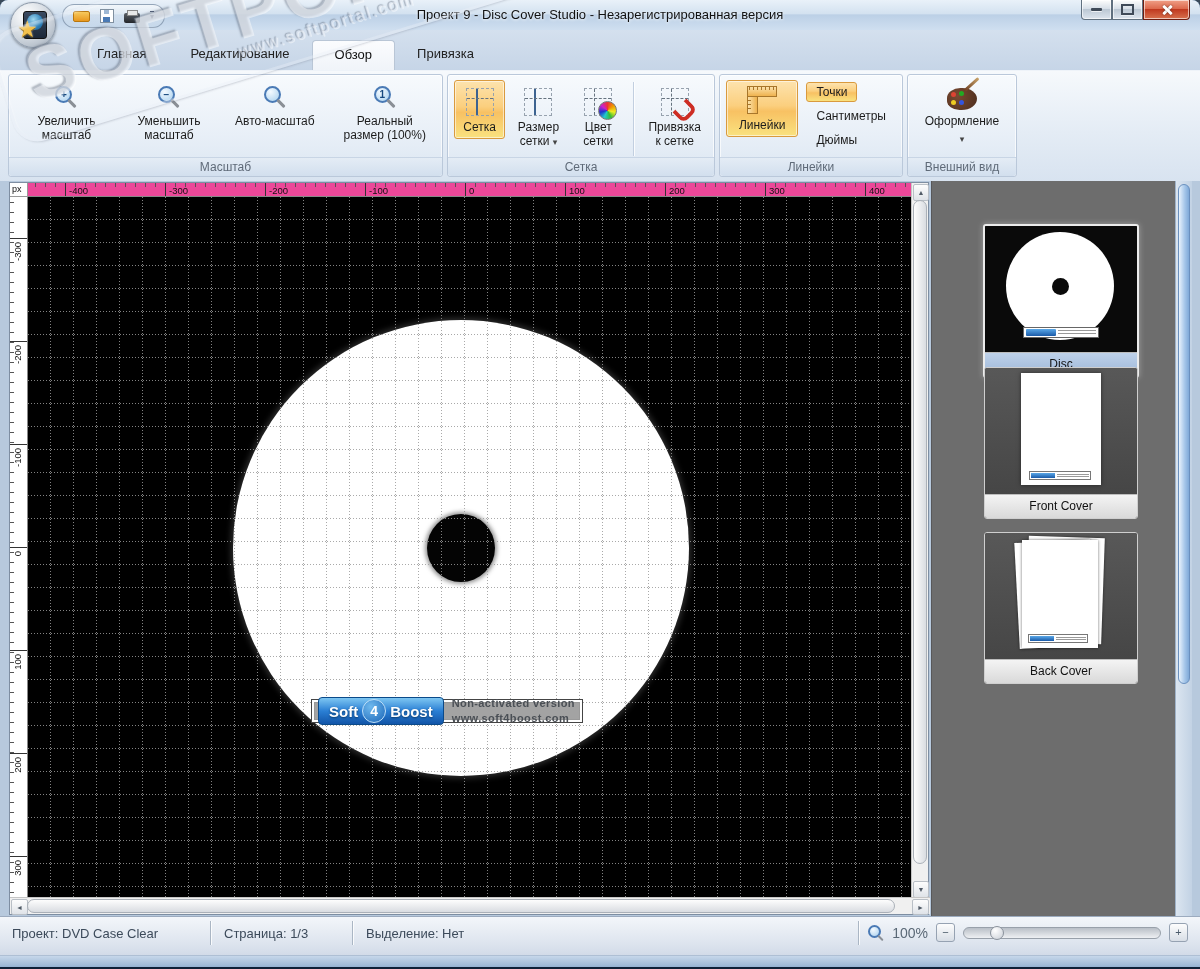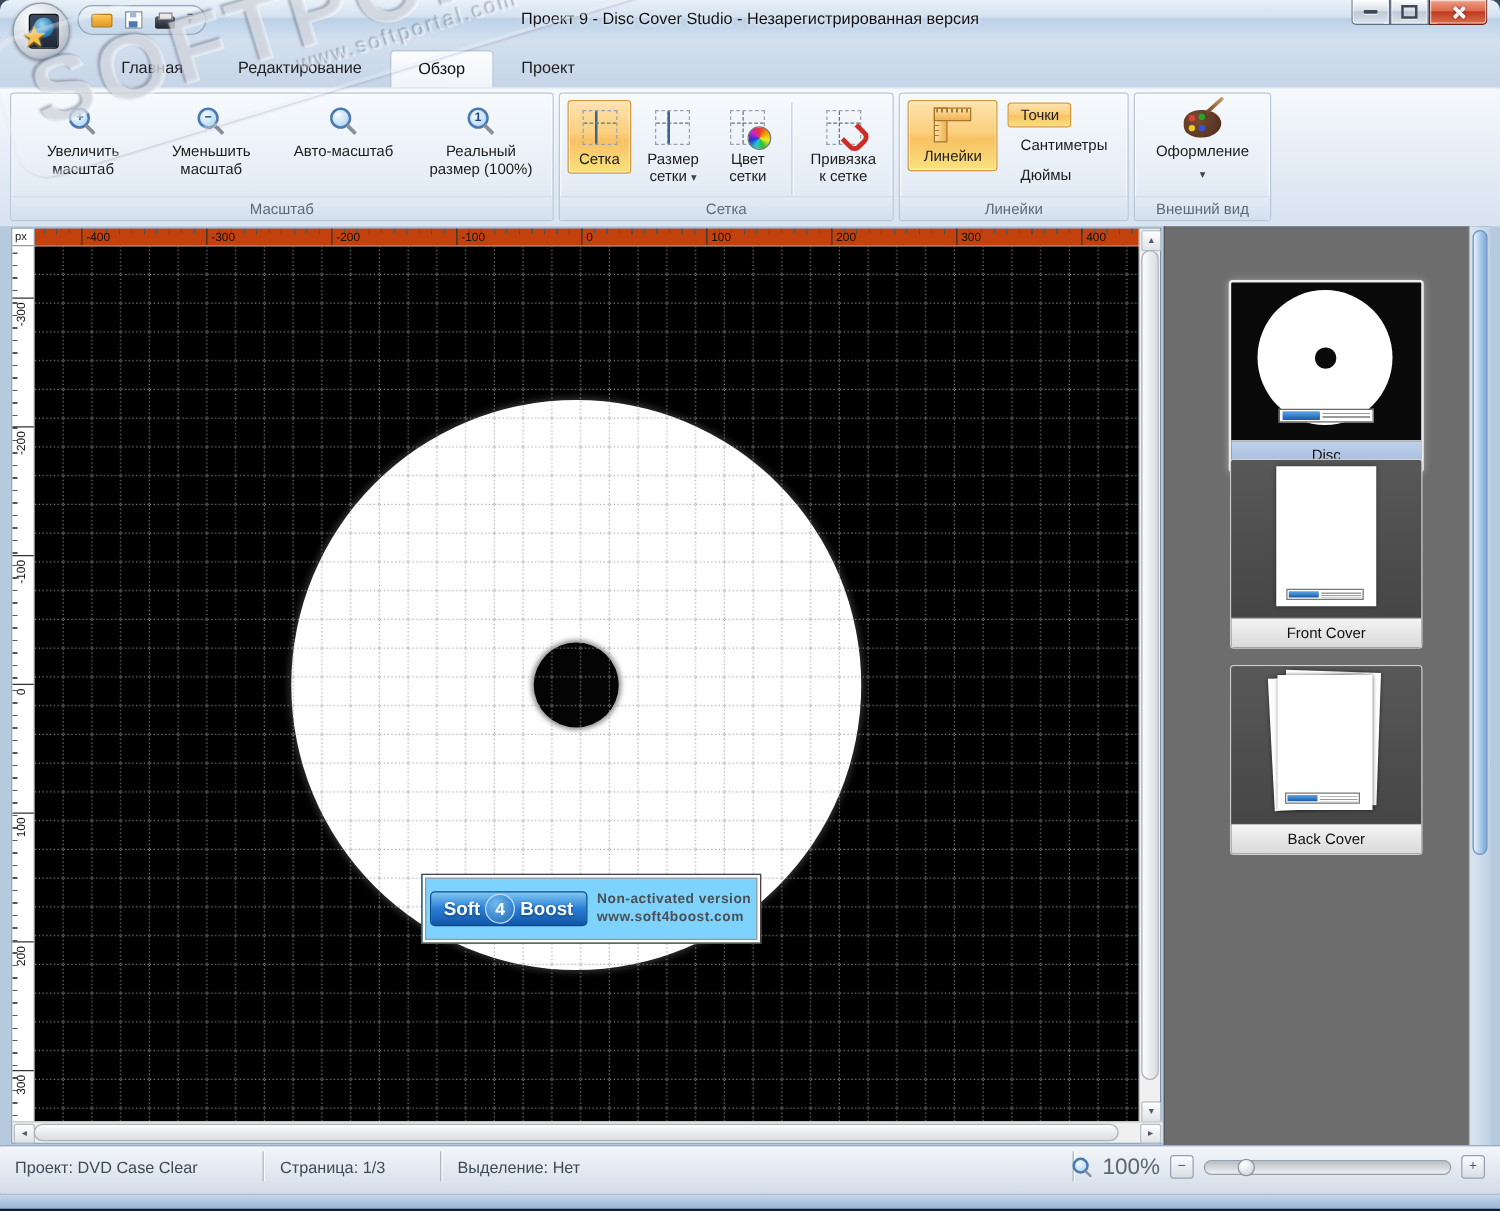--- a/index.html
+++ b/index.html
@@ -72,33 +72,33 @@
   .palette .d1{left:4px;top:4px;background:#d43;}
   .palette .d2{left:12px;top:3px;background:#2a2;}
   .palette .d3{left:4px;top:12px;background:#ec2;}
   .palette .d4{left:12px;top:12px;background:#35d;}
   .palette .brush{position:absolute;right:-4px;top:-5px;width:19px;height:3px;background:linear-gradient(90deg,#6b3c20,#c9a36a);border-radius:2px;transform:rotate(-42deg);}
 
   
   .workspace{position:absolute;left:0;top:181px;width:1200px;height:735px;background:#b7c9dd;}
   .editor{position:absolute;left:9px;top:1px;width:920px;height:733px;border:1px solid #7e8ea2;background:#fff;box-sizing:border-box;}
   .corner{position:absolute;left:0;top:0;width:18px;height:14px;background:#fff;border-right:1px solid #999;border-bottom:1px solid #999;font-size:9px;color:#111;line-height:13px;text-align:left;padding-left:2px;box-sizing:border-box;z-index:5;}
-  .ruler-top{position:absolute;left:18px;top:0;width:884px;height:14px;background:#c2410c;border-bottom:1px solid #888;box-sizing:border-box;z-index:4;}
+  .ruler-top{position:absolute;left:18px;top:0;width:884px;height:14px;background:#ec4899;border-bottom:1px solid #888;box-sizing:border-box;z-index:4;}
   .ruler-top::before{content:"";position:absolute;left:7px;top:0;right:0;height:4px;background:repeating-linear-gradient(90deg,#555 0 1px,transparent 1px 10px);}
   .rt-tick{position:absolute;top:0;width:1px;height:13px;background:#333;}
   .rt-label{position:absolute;top:2px;font-size:9.5px;color:#111;}
   .ruler-left{position:absolute;left:0;top:14px;width:18px;height:702px;background:#fff;border-right:1px solid #888;box-sizing:border-box;z-index:4;}
   .ruler-left::before{content:"";position:absolute;top:5px;left:0;bottom:0;width:4px;background:repeating-linear-gradient(#555 0 1px,transparent 1px 10px);}
   .rl-tick{position:absolute;left:0;height:1px;width:17px;background:#333;}
   .rl-label{position:absolute;left:2px;font-size:9.5px;color:#111;writing-mode:vertical-rl;transform:rotate(180deg);}
   .canvas{position:absolute;left:18px;top:14px;width:884px;height:702px;background:#000;overflow:hidden;}
   .grid-overlay{position:absolute;left:0;top:0;pointer-events:none;}
   .disc{position:absolute;left:205px;top:123px;width:456px;height:456px;border-radius:50%;background:radial-gradient(circle,#ffffff 82%,#fbfbfb 96%,#e2e2e2 99%);box-shadow:0 0 6px 2px rgba(90,90,90,.55);}
   .disc-hole{position:absolute;left:194px;top:194px;width:68px;height:68px;border-radius:50%;background:#040404;box-shadow:0 0 4px 2px rgba(70,70,70,.6);}
-  .wm-box{position:absolute;left:309px;top:502px;width:272px;height:56px;background:#7dd3fc;border:1px solid #444;box-shadow:inset 0 0 0 2px #fff,inset 0 0 0 3px #999;display:flex;align-items:center;gap:8px;padding:0 6px;box-sizing:border-box;z-index:6;}
+  .wm-box{position:absolute;left:283px;top:502px;width:272px;height:24px;background:#a3a3a3;border:1px solid #444;box-shadow:inset 0 0 0 2px #fff,inset 0 0 0 3px #999;display:flex;align-items:center;gap:8px;padding:0 6px;box-sizing:border-box;z-index:6;}
   .s4b-logo{position:relative;display:flex;align-items:center;gap:4px;height:26px;padding:0 10px;background:linear-gradient(#7ec6f2,#2a7fd4 50%,#1255a8);border:1px solid #0a4a8a;border-radius:4px;}
   .s4b-logo .t{color:#fff;font-size:15px;font-weight:bold;text-shadow:0 1px 2px #0a3a6a;}
   .s4b-4{width:22px;height:22px;border-radius:50%;background:radial-gradient(circle at 35% 30%,#6fb9ee,#1a66b8);border:1px solid #bfe0f8;color:#fff;font-weight:bold;font-size:14px;display:flex;align-items:center;justify-content:center;}
   .wm-text{display:flex;flex-direction:column;justify-content:center;line-height:1.35;}
   .wm-text span{font-size:11px;font-weight:bold;color:#4a4f55;letter-spacing:.4px;}
 
   
   .vscroll{position:absolute;right:0;top:0;width:17px;height:716px;background:#f0f0f0;border-left:1px solid #c6c6c6;box-sizing:border-box;z-index:6;}
   .hscroll{position:absolute;left:0;bottom:0;width:920px;height:17px;background:#f0f0f0;border-top:1px solid #c6c6c6;box-sizing:border-box;z-index:7;}
   .sb-btn{position:absolute;display:flex;align-items:center;justify-content:center;font-size:7px;color:#505a66;background:linear-gradient(#fdfdfd,#dfe3e8);border:1px solid #b9bfc6;border-radius:2px;}
@@ -132,21 +132,21 @@
   .side-thumb{position:absolute;left:2px;top:3px;width:12px;height:500px;border-radius:6px;background:linear-gradient(90deg,#e8f2fc,#a8c8ea 55%,#7fa9d8);border:1px solid #6a90bf;box-sizing:border-box;}
 
   
   .statusbar{position:absolute;left:0;top:916px;width:1200px;height:39px;background:linear-gradient(#f3f6fa,#dde4ee 70%,#d2dbe8);border-top:1px solid #9cabbf;box-sizing:border-box;font-size:13px;color:#3c4a5a;}
   .sb-item{position:absolute;top:9px;}
   .sb-sep{position:absolute;top:4px;width:1px;height:24px;background:#aab6c4;box-shadow:1px 0 0 rgba(255,255,255,.8);}
   .zoom-cluster{position:absolute;right:12px;top:6px;display:flex;align-items:center;gap:8px;}
   .mini-mag{position:relative;width:16px;height:16px;}
   .mini-mag .lens{width:9px;height:9px;border-width:2px;}
   .mini-mag .handle{width:7px;height:2px;bottom:2px;right:0;}
-  .zoom-val{font-size:18px;color:#5a6876;}
+  .zoom-val{font-size:14px;color:#5a6876;}
   .zbtn{width:17px;height:17px;border-radius:3px;border:1px solid #96a2b2;background:linear-gradient(#fdfdfd,#d8dee6);display:flex;align-items:center;justify-content:center;font-size:11px;color:#4a5a6a;line-height:1;}
   .ztrack{position:relative;width:198px;height:12px;border-radius:7px;background:linear-gradient(#b9bfc7,#eef0f3);border:1px solid #98a0aa;box-sizing:border-box;}
   .zthumb{position:absolute;left:26px;top:-2px;width:14px;height:14px;border-radius:50%;background:radial-gradient(circle at 35% 30%,#fff,#c9ced6);border:1px solid #8a929c;box-sizing:border-box;}
   .frame-bottom{position:absolute;left:0;top:955px;width:1200px;height:14px;background:linear-gradient(#c6d7ea,#9db8d6 70%,#7ea0c6);border-top:1px solid #aebfd4;}
   .frame-bottom::after{content:"";position:absolute;left:0;bottom:0;width:100%;height:3px;background:#0e2038;}
 
   
   .stamp{position:absolute;left:-14px;top:36px;width:730px;transform:rotate(-17deg);transform-origin:left top;z-index:60;pointer-events:none;border:3px solid rgba(235,240,248,.38);border-radius:26px;padding:6px 24px 14px;box-shadow:1px 1px 2px rgba(90,100,120,.25), inset 1px 1px 2px rgba(255,255,255,.3);}
   .stamp-line{font-size:74px;font-weight:bold;letter-spacing:4px;color:rgba(225,232,242,.30);text-shadow:1px 1px 0 rgba(255,255,255,.5),-1px -1px 2px rgba(70,82,100,.45);white-space:nowrap;}
   .stamp-url{margin-top:-14px;margin-left:210px;font-size:17px;letter-spacing:2px;color:rgba(225,232,242,.38);text-shadow:1px 1px 0 rgba(255,255,255,.45),-1px -1px 1px rgba(70,82,100,.4);}
@@ -181,21 +181,21 @@
     <span class="orb-box"></span>
     <span class="orb-globe"></span>
     <span class="orb-star">★</span>
   </div>
 
   <div class="tabrow">
     <div class="tabs">
       <div class="tab">Главная</div>
       <div class="tab">Редактирование</div>
       <div class="tab active">Обзор</div>
-      <div class="tab">Проект</div>
+      <div class="tab">Привязка</div>
     </div>
   </div>
 
   <div class="ribbon">
 
     <div class="rgroup" style="left:8px;width:433px;">
       <div class="rgroup-body" style="gap:10px;padding-left:12px;">
         <div class="bigbtn" style="width:96px;">
           <span class="mag">
               <span class="lens">+</span>

